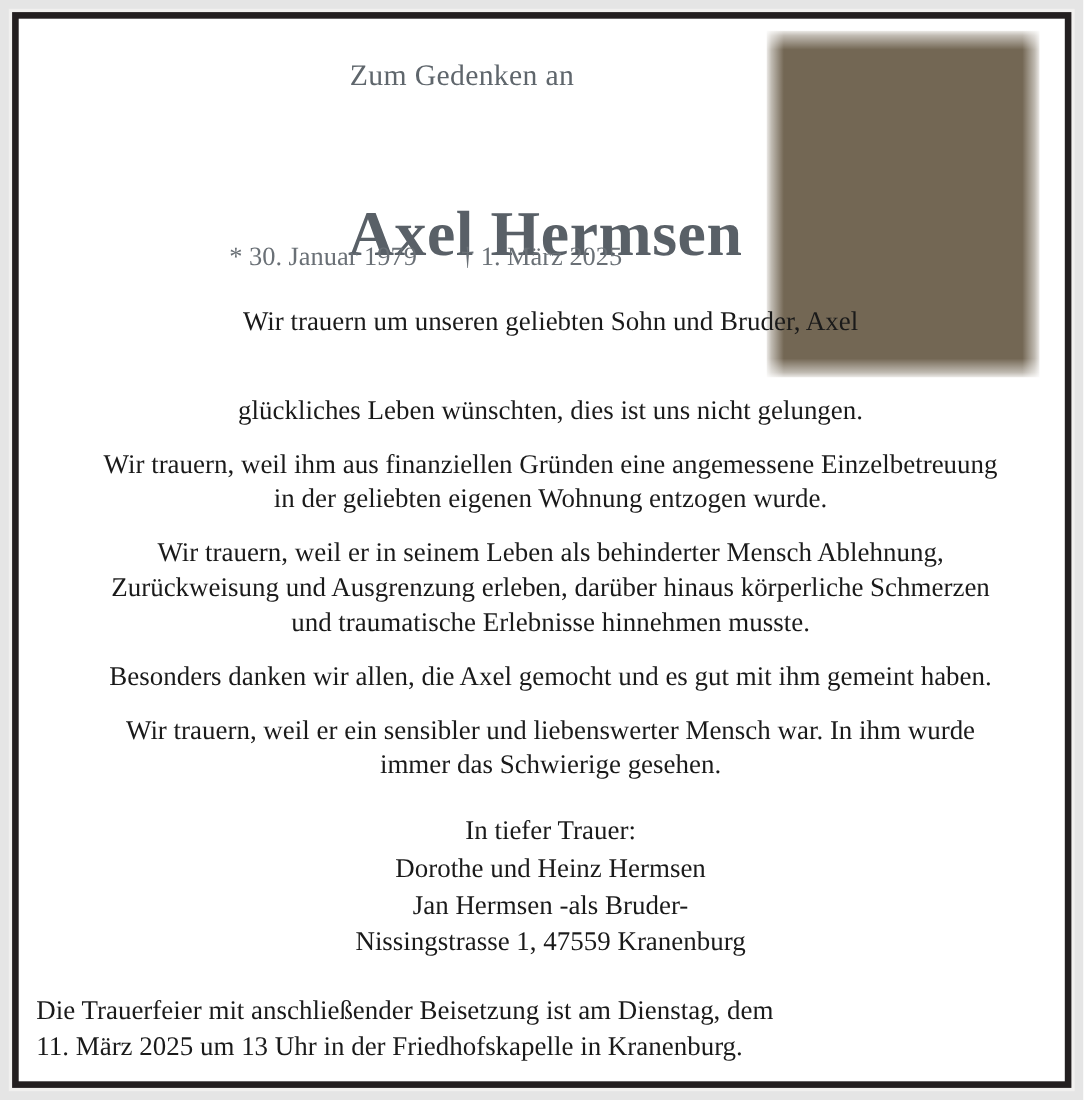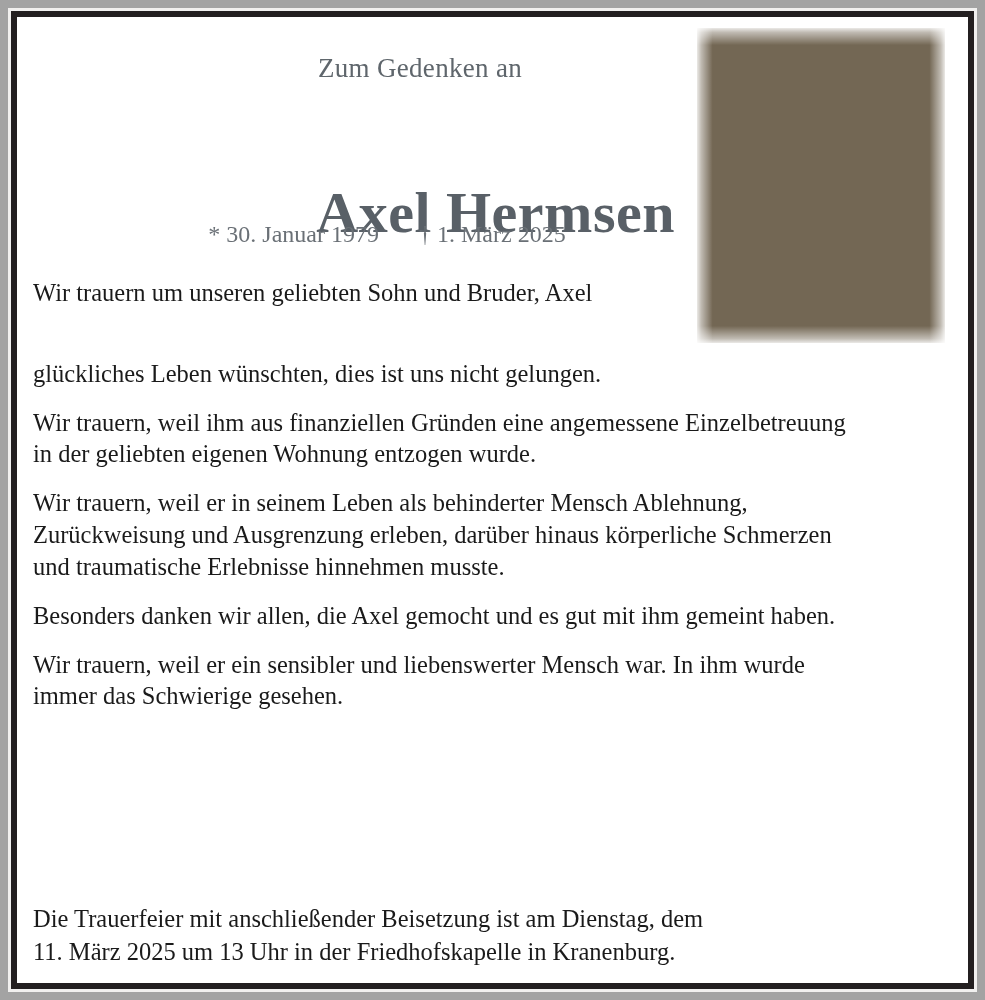--- a/index.html
+++ b/index.html
@@ -7,21 +7,21 @@
     margin: 0;
     padding: 0;
     background: #ffffff;
   }
 
   #notice {
     position: relative;
     width: 985px;
     height: 1000px;
     box-sizing: border-box;
-    background: #a3a3a3;
+    background: #e5e5e5;
     overflow: hidden;
     font-family: "Liberation Serif", "DejaVu Serif", serif;
   }
 
   
   .frame-gap {
     position: absolute;
     left: 8px;
     top: 8px;
     right: 8px;
@@ -141,20 +141,21 @@
 
   
   .body-text {
     position: absolute;
     left: 16px;
     top: 260px;
     width: 935px;
     color: #1a1a1a;
     font-size: 24.5px;
     line-height: 1.30;
+    text-align: center;
   }
 
   .body-text p {
     margin: 0 0 17px 0;
   }
 
   .mourners {
     position: absolute;
     left: 16px;
     top: 722px;
@@ -203,20 +204,28 @@
 
     <div class="body-text">
         <p><span>Wir trauern um unseren geliebten Sohn und Bruder, Axel</span></p>
         <p><br><span>glückliches Leben wünschten, dies ist uns nicht gelungen.</span></p>
         <p><span>Wir trauern, weil ihm aus finanziellen Gründen eine angemessene Einzelbetreuung</span><br><span>in der geliebten eigenen Wohnung entzogen wurde.</span></p>
         <p><span>Wir trauern, weil er in seinem Leben als behinderter Mensch Ablehnung,</span><br><span>Zurückweisung und Ausgrenzung erleben, darüber hinaus körperliche Schmerzen</span><br><span>und traumatische Erlebnisse hinnehmen musste.</span></p>
         <p><span>Besonders danken wir allen, die Axel gemocht und es gut mit ihm gemeint haben.</span></p>
         <p><span>Wir trauern, weil er ein sensibler und liebenswerter Mensch war. In ihm wurde</span><br><span>immer das Schwierige gesehen.</span></p>
       </div>
 
+    <div class="mourners">
+      <div>In tiefer Trauer:</div>
+      <div class="mourners-names">
+          <div>Dorothe und Heinz Hermsen</div>
+          <div>Jan Hermsen -als Bruder-</div>
+          <div>Nissingstrasse 1, 47559 Kranenburg</div>
+        </div>
+    </div>
 
     <div class="service-info">
         <div>Die Trauerfeier mit anschließender Beisetzung ist am Dienstag, dem</div>
         <div>11. März 2025 um 13 Uhr in der Friedhofskapelle in Kranenburg.</div>
       </div>
 
   </div>
 </div>
 
 </body></html>

